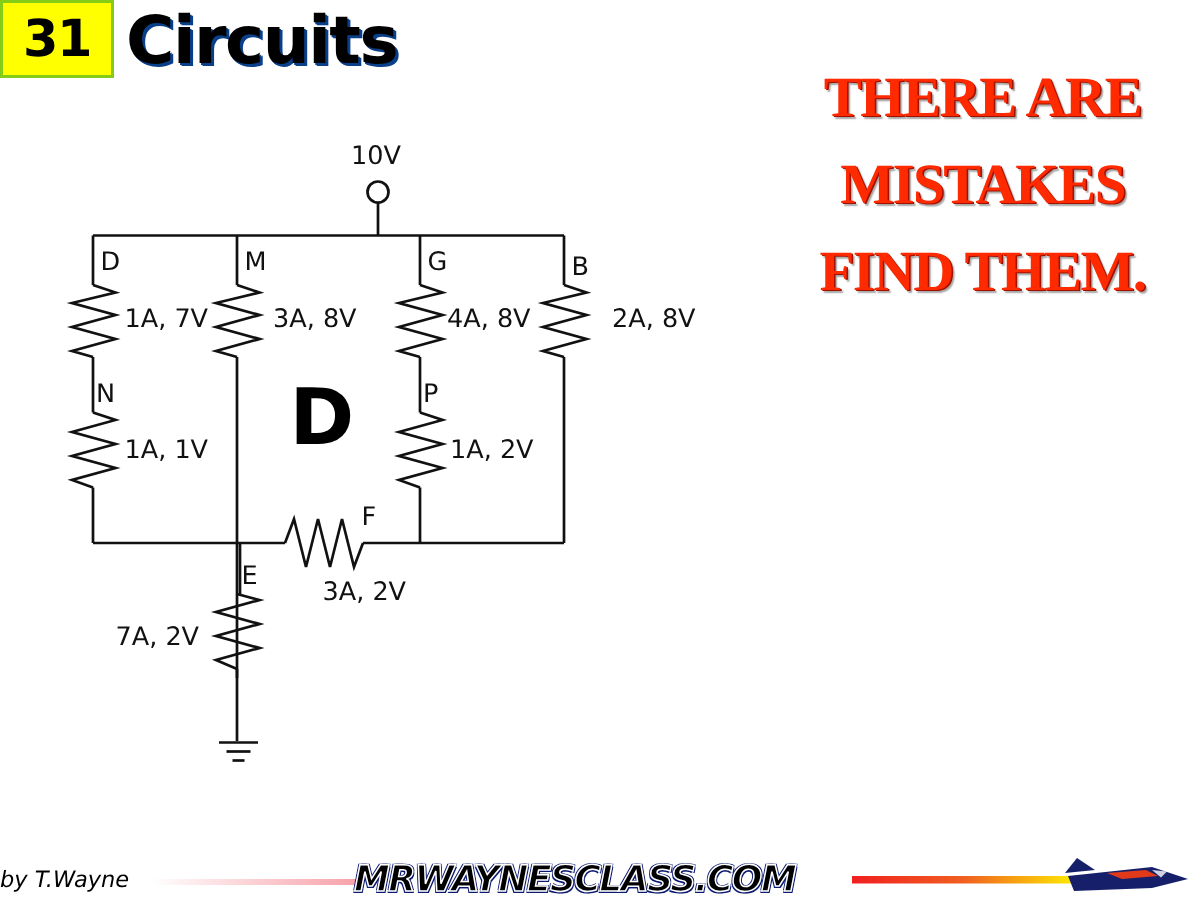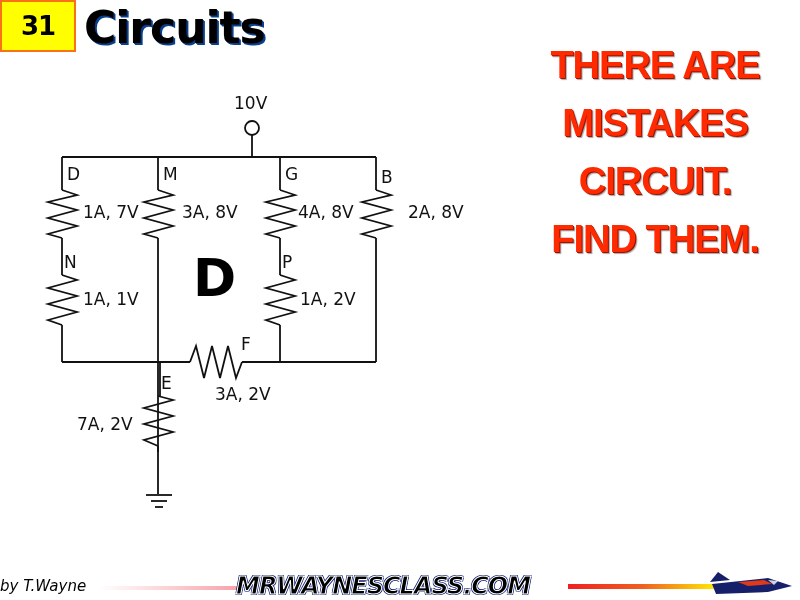--- a/index.html
+++ b/index.html
@@ -1,25 +1,25 @@
 <!DOCTYPE html>
 <html><head>
 <meta charset="utf-8">
 <style>
   html, body { margin:0; padding:0; }
   body { width:800px; height:600px; position:relative; background:#ffffff; overflow:hidden;
          font-family:"DejaVu Sans", sans-serif; }
   .num-box { position:absolute; left:0; top:0; width:76px; height:52px; background:#ffff00;
-             border:2px solid #f97316; box-sizing:border-box; display:flex; align-items:center; justify-content:center;
-             font-family:"DejaVu Sans", sans-serif; font-weight:900; font-size:26px; color:#000; letter-spacing:-1px; }
+             border:2px solid #84cc16; box-sizing:border-box; display:flex; align-items:center; justify-content:center;
+             font-family:"DejaVu Sans", sans-serif; font-weight:900; font-size:34px; color:#000; letter-spacing:-1px; }
   .title { position:absolute; left:84px; top:2px; font-family:"DejaVu Sans", sans-serif; font-weight:900;
            font-size:44px; color:#000000; letter-spacing:-1px;
            text-shadow: 1px 1px 0 #0a3f8a, 2px 2px 0 #0a3f8a; }
   .warning { position:absolute; left:520px; top:36px; width:270px; text-align:center;
-             font-family:Liberation Sans, sans-serif; font-weight:900; color:#ff2a00; font-size:38px;
+             font-family:Liberation Serif, serif; font-weight:900; color:#ff2a00; font-size:38px;
              line-height:58px; text-transform:uppercase; letter-spacing:-1px;
              text-shadow: 1px 1px 0 #a01200, 2px 2px 1px rgba(0,0,0,0.35); }
   .warning div { white-space:nowrap; }
   svg.circuit { position:absolute; left:0; top:0; }
   .lbl { font-family:"DejaVu Sans", sans-serif; font-size:17px; fill:#111; }
   .big-d { font-family:"DejaVu Sans", sans-serif; font-weight:900; font-size:52px; fill:#000; }
   .footer-by { position:absolute; left:0; top:577px; font-family:"DejaVu Sans", sans-serif; font-style:italic;
                font-size:15px; color:#000; }
   .footer-line-left { position:absolute; left:100px; top:586px; width:140px; height:4px;
                background:linear-gradient(to right, #ffffff, #f7a0a8); }
@@ -34,21 +34,20 @@
 <body>
 
 <div class="num-box">
   <span>31</span>
 </div>
 <div class="title">Circuits</div>
 
 <div class="warning">
   <div>There are</div>
   <div>mistakes</div>
-  <div>circuit.</div>
   <div>Find them.</div>
 </div>
 
 <svg class="circuit" width="800" height="600" fill="none" stroke="#111" stroke-width="1.8">
 
   <circle cx="252" cy="128" r="7"></circle>
   <line x1="252" y1="135" x2="252" y2="157"></line>
 
   <line x1="62" y1="157" x2="376" y2="157"></line>
 

